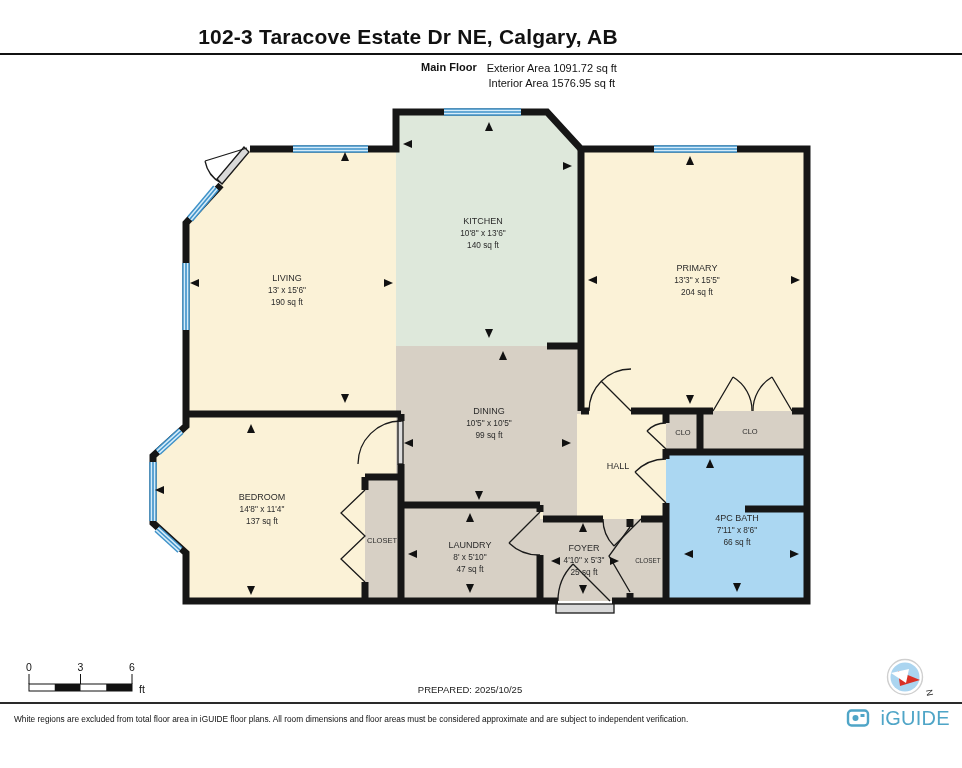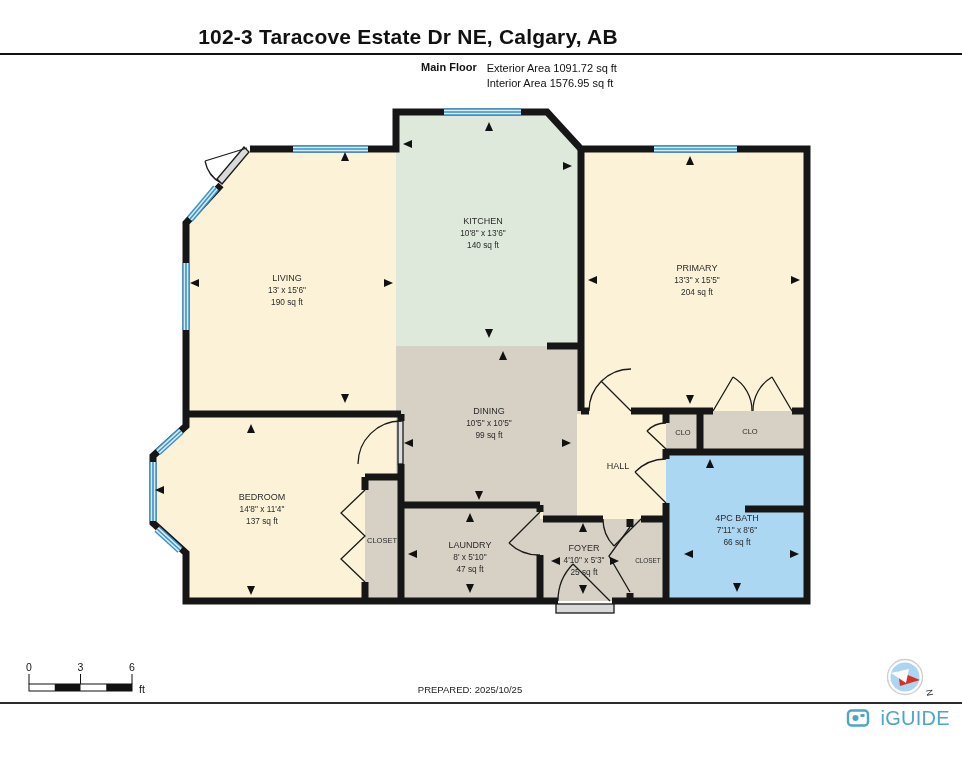--- a/index.html
+++ b/index.html
@@ -5,21 +5,21 @@
   html,body{margin:0;padding:0;background:#ffffff;}
   #page{position:relative;width:962px;height:768px;background:#fff;overflow:hidden;
         font-family:"Liberation Sans",sans-serif;}
   .abs{position:absolute;}
   #title{top:25px;left:0;width:816px;text-align:center;
          font-size:21px;font-weight:bold;color:#111;letter-spacing:.2px;}
   #title-rule{top:53px;left:0;width:962px;border-top:2px solid #111;height:0;}
   #floor-info{top:61px;left:0;width:962px;display:flex;justify-content:center;gap:10px;
               transform:translateX(38px);font-size:11px;color:#111;}
   #floor-info .fl{font-weight:bold;}
-  #floor-info .areas div{line-height:15px;}
+  #floor-info .areas div{line-height:15px;text-align:center;}
   #plan-svg{top:0;left:0;}
   .rname{font-family:"Liberation Sans",sans-serif;font-size:9px;fill:#2b2b2b;}
   .rdim{font-family:"Liberation Sans",sans-serif;font-size:8.3px;fill:#2b2b2b;}
   .rsmall{font-family:"Liberation Sans",sans-serif;font-size:7.5px;fill:#2b2b2b;}
   .rtiny{font-family:"Liberation Sans",sans-serif;font-size:6.4px;fill:#2b2b2b;}
   .sbtext{font-family:"Liberation Sans",sans-serif;font-size:10.5px;fill:#111;}
   .prepared{font-family:"Liberation Sans",sans-serif;font-size:9.5px;fill:#222;}
   .ntext{font-family:"Liberation Sans",sans-serif;font-size:9px;fill:#222;}
   #footer-rule{top:702px;left:0;width:962px;border-top:2.4px solid #2a2a2a;height:0;}
   #disclaimer{top:714px;left:14px;width:700px;font-size:8.3px;color:#111;}
@@ -226,20 +226,21 @@
     <g>
       <circle cx="905" cy="677" r="17.5" fill="#ffffff" stroke="#cfcfcf" stroke-width="1.4"></circle>
       <circle cx="905" cy="677" r="14.5" fill="#ABD5F0"></circle>
       <polygon points="920,680 898,671 900,686" fill="#D93025"></polygon>
       <polygon points="891,673 909,669 906,683" fill="#ffffff"></polygon>
       <text class="ntext" x="926" y="690" transform="rotate(80 926 690)">N</text>
     </g>
   </svg>
 
   <div id="footer-rule" class="abs"></div>
+  <div id="disclaimer" class="abs">White regions are excluded from total floor area in iGUIDE floor plans. All room dimensions and floor areas must be considered approximate and are subject to independent verification.</div>
 
   <div id="brand" class="abs">
     <svg width="24" height="24" viewBox="0 0 24 24">
       <rect x="2" y="4.5" width="20" height="15" rx="3.5" fill="none" stroke="#4FA5C7" stroke-width="2.4"></rect>
       <circle cx="9.5" cy="12" r="3" fill="#4FA5C7"></circle>
       <rect x="14.5" y="8" width="4" height="3" fill="#4FA5C7"></rect>
     </svg>
     <span id="brand-text">iGUIDE</span>
   </div>
 

